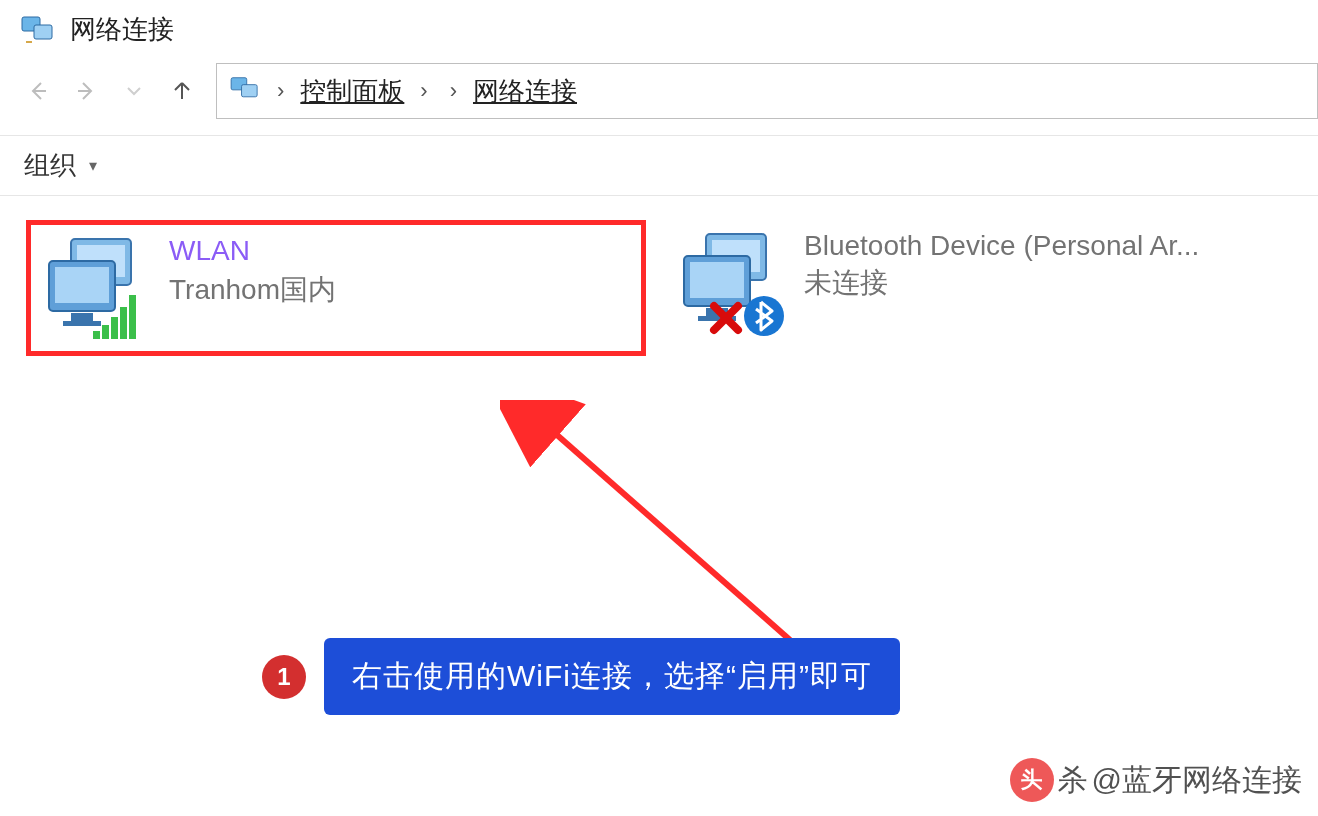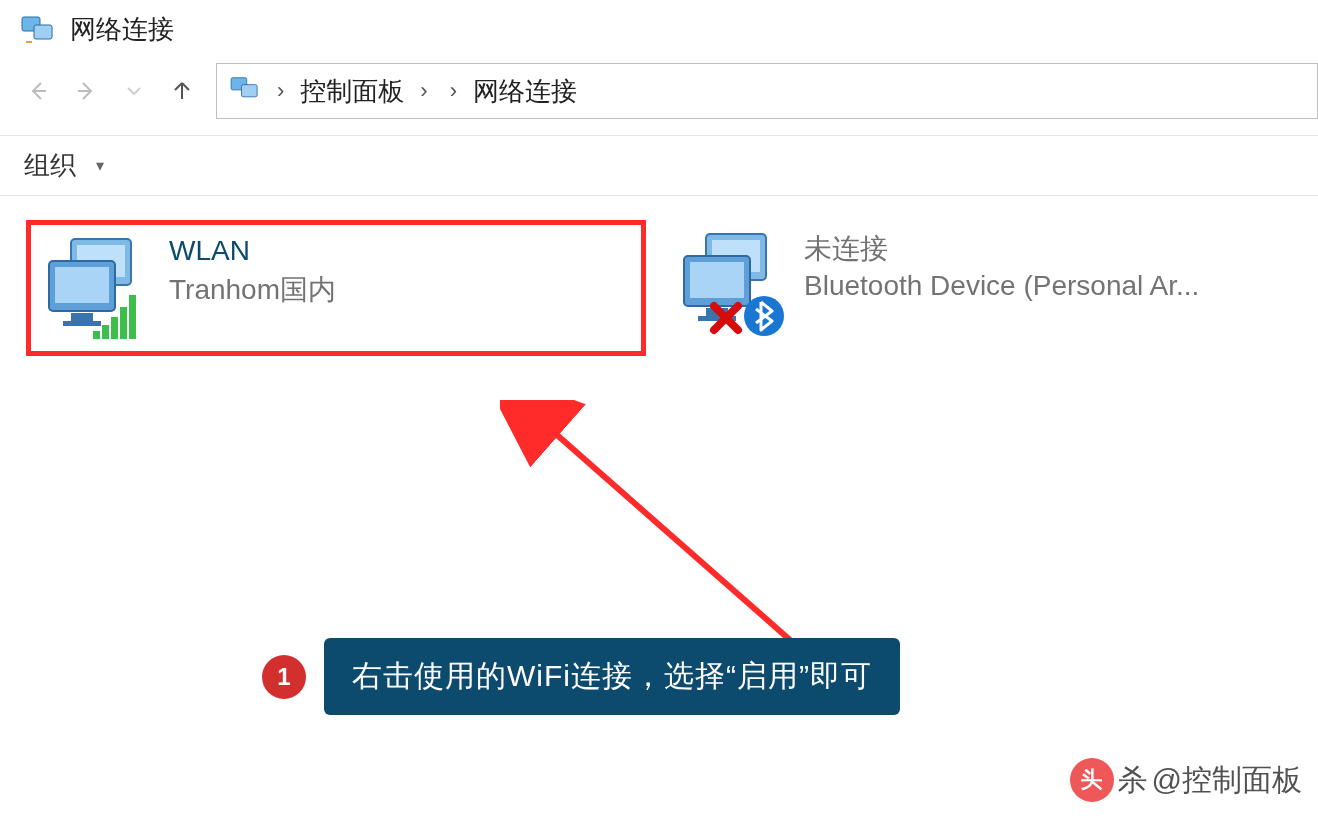--- a/index.html
+++ b/index.html
@@ -53,33 +53,34 @@
   }
   .crumb-sep {
     color: #555;
     font-size: 22px;
     padding: 0 6px;
   }
   .crumb {
     font-size: 26px;
     color: #222;
     white-space: nowrap;
+    text-decoration: underline;
   }
 
   
   .toolbar {
     border-top: 1px solid #e6e6e6;
     border-bottom: 1px solid #e6e6e6;
     padding: 12px 24px;
     margin-top: 6px;
   }
   .organize {
     display: inline-flex;
     align-items: center;
-    gap: 20px;
+    gap: 13px;
     font-size: 26px;
     color: #333;
     justify-content: flex-end;
   }
   .organize .caret { color: #666; font-size: 16px; }
 
   
   .content {
     display: flex;
     gap: 20px;
@@ -97,21 +98,21 @@
   }
   .conn-icon {
     width: 110px;
     height: 110px;
     position: relative;
     flex-shrink: 0;
   }
   .conn-text { padding-top: 2px; }
   .conn-name {
     font-size: 28px;
-    color: #0c4a6e;
+    color: #8b5cf6;
     margin-bottom: 4px;
   }
   .conn-sub {
     font-size: 28px;
     color: #737373;
     margin-bottom: 2px;
     white-space: nowrap;
   }
 
   
@@ -140,21 +141,21 @@
     border-radius: 50%;
     background: #d32f2f;
     color: #fff;
     display: flex;
     align-items: center;
     justify-content: center;
     font-size: 24px;
     font-weight: 700;
   }
   .tooltip {
-    background: #0c4a6e;
+    background: #1d4ed8;
     color: #fff;
     font-size: 30px;
     padding: 18px 28px;
     border-radius: 6px;
     letter-spacing: 1px;
   }
 
   
   .watermark {
     position: absolute;
@@ -286,22 +287,22 @@
           <line x1="62" y1="78" x2="38" y2="102" stroke="#d80b0b" stroke-width="8" stroke-linecap="round"></line>
         </g>
 
         <g>
           <circle cx="88" cy="88" r="20" fill="#1976d2"></circle>
           <path d="M85 74 L85 102 L96 93 L80 81 M85 74 L96 83 L80 95" stroke="#fff" stroke-width="3" fill="none" stroke-linejoin="round"></path>
         </g>
       </svg>
     </div>
     <div class="conn-text">
+      <div class="conn-sub">Bluetooth Device (Personal Ar...</div>
       <div class="conn-sub">未连接</div>
-      <div class="conn-sub">Bluetooth Device (Personal Ar...</div>
     </div>
   </div>
 
 </div>
 
 <svg class="red-arrow" width="320" height="260">
   <defs>
     <marker id="ah" markerWidth="18" markerHeight="14" refX="4" refY="7" orient="auto">
       <path d="M0,0 L18,7 L0,14 Z" fill="#ff2a2a"></path>
     </marker>
@@ -310,14 +311,14 @@
 </svg>
 
 <div class="tooltip-wrap">
   <div class="step-badge">1</div>
   <div class="tooltip">右击使用的WiFi连接，选择“启用”即可</div>
 </div>
 
 <div class="watermark">
   <div class="wm-logo">头</div>
   <span class="wm-text">杀</span>
-  <span class="wm-text">@控制面板</span>
+  <span class="wm-text">@蓝牙网络连接</span>
 </div>
 
 </body></html>

